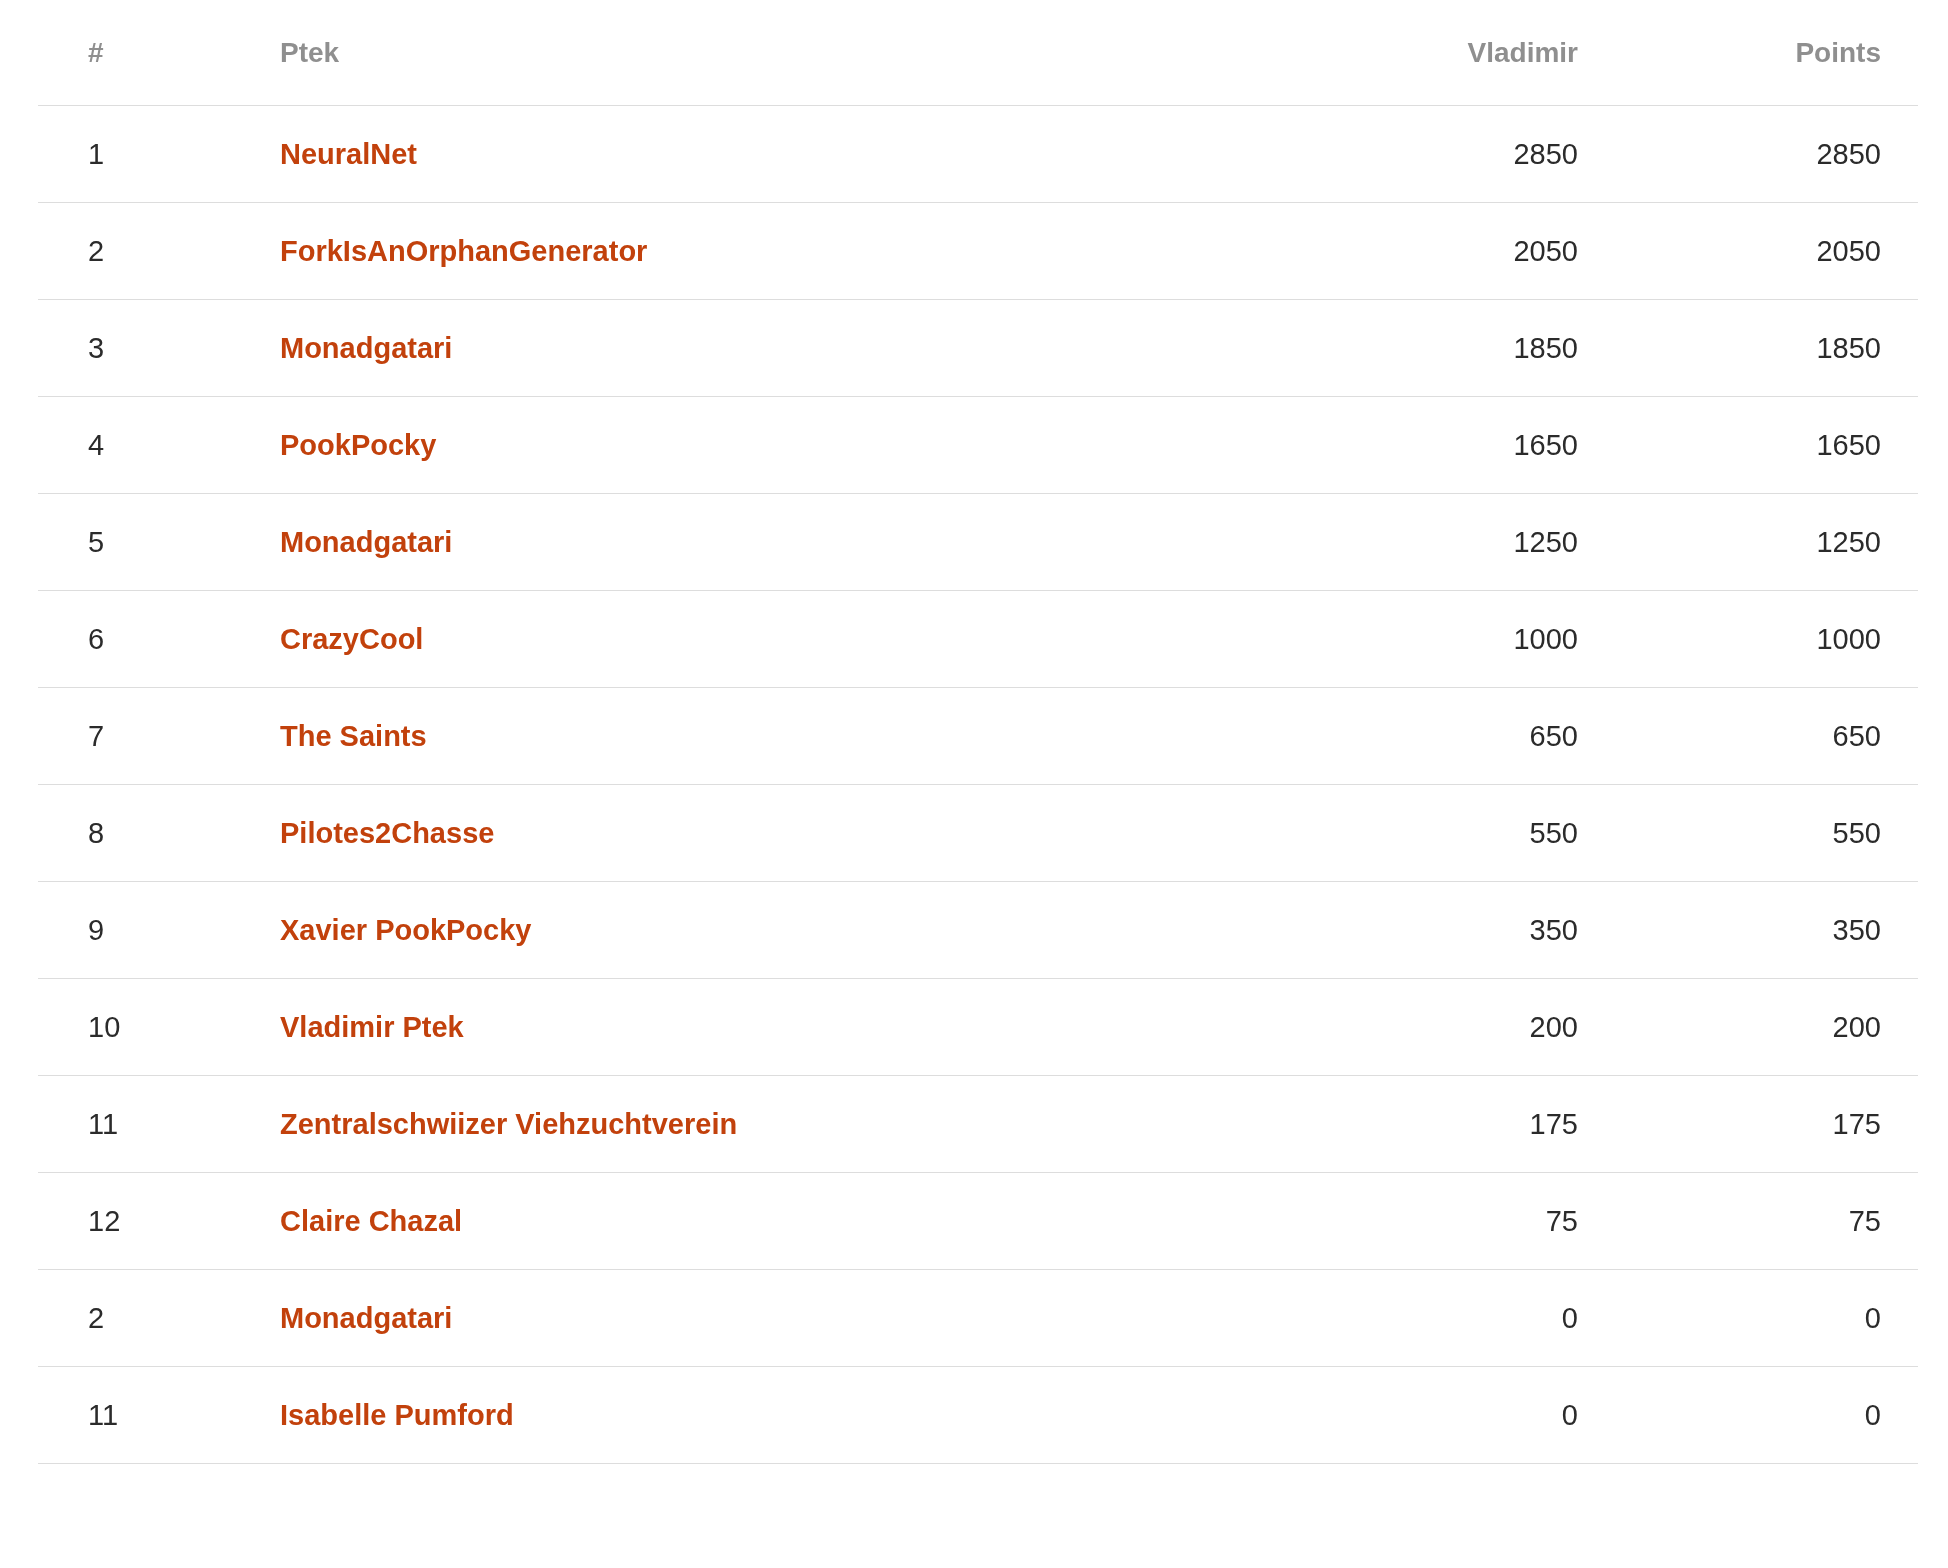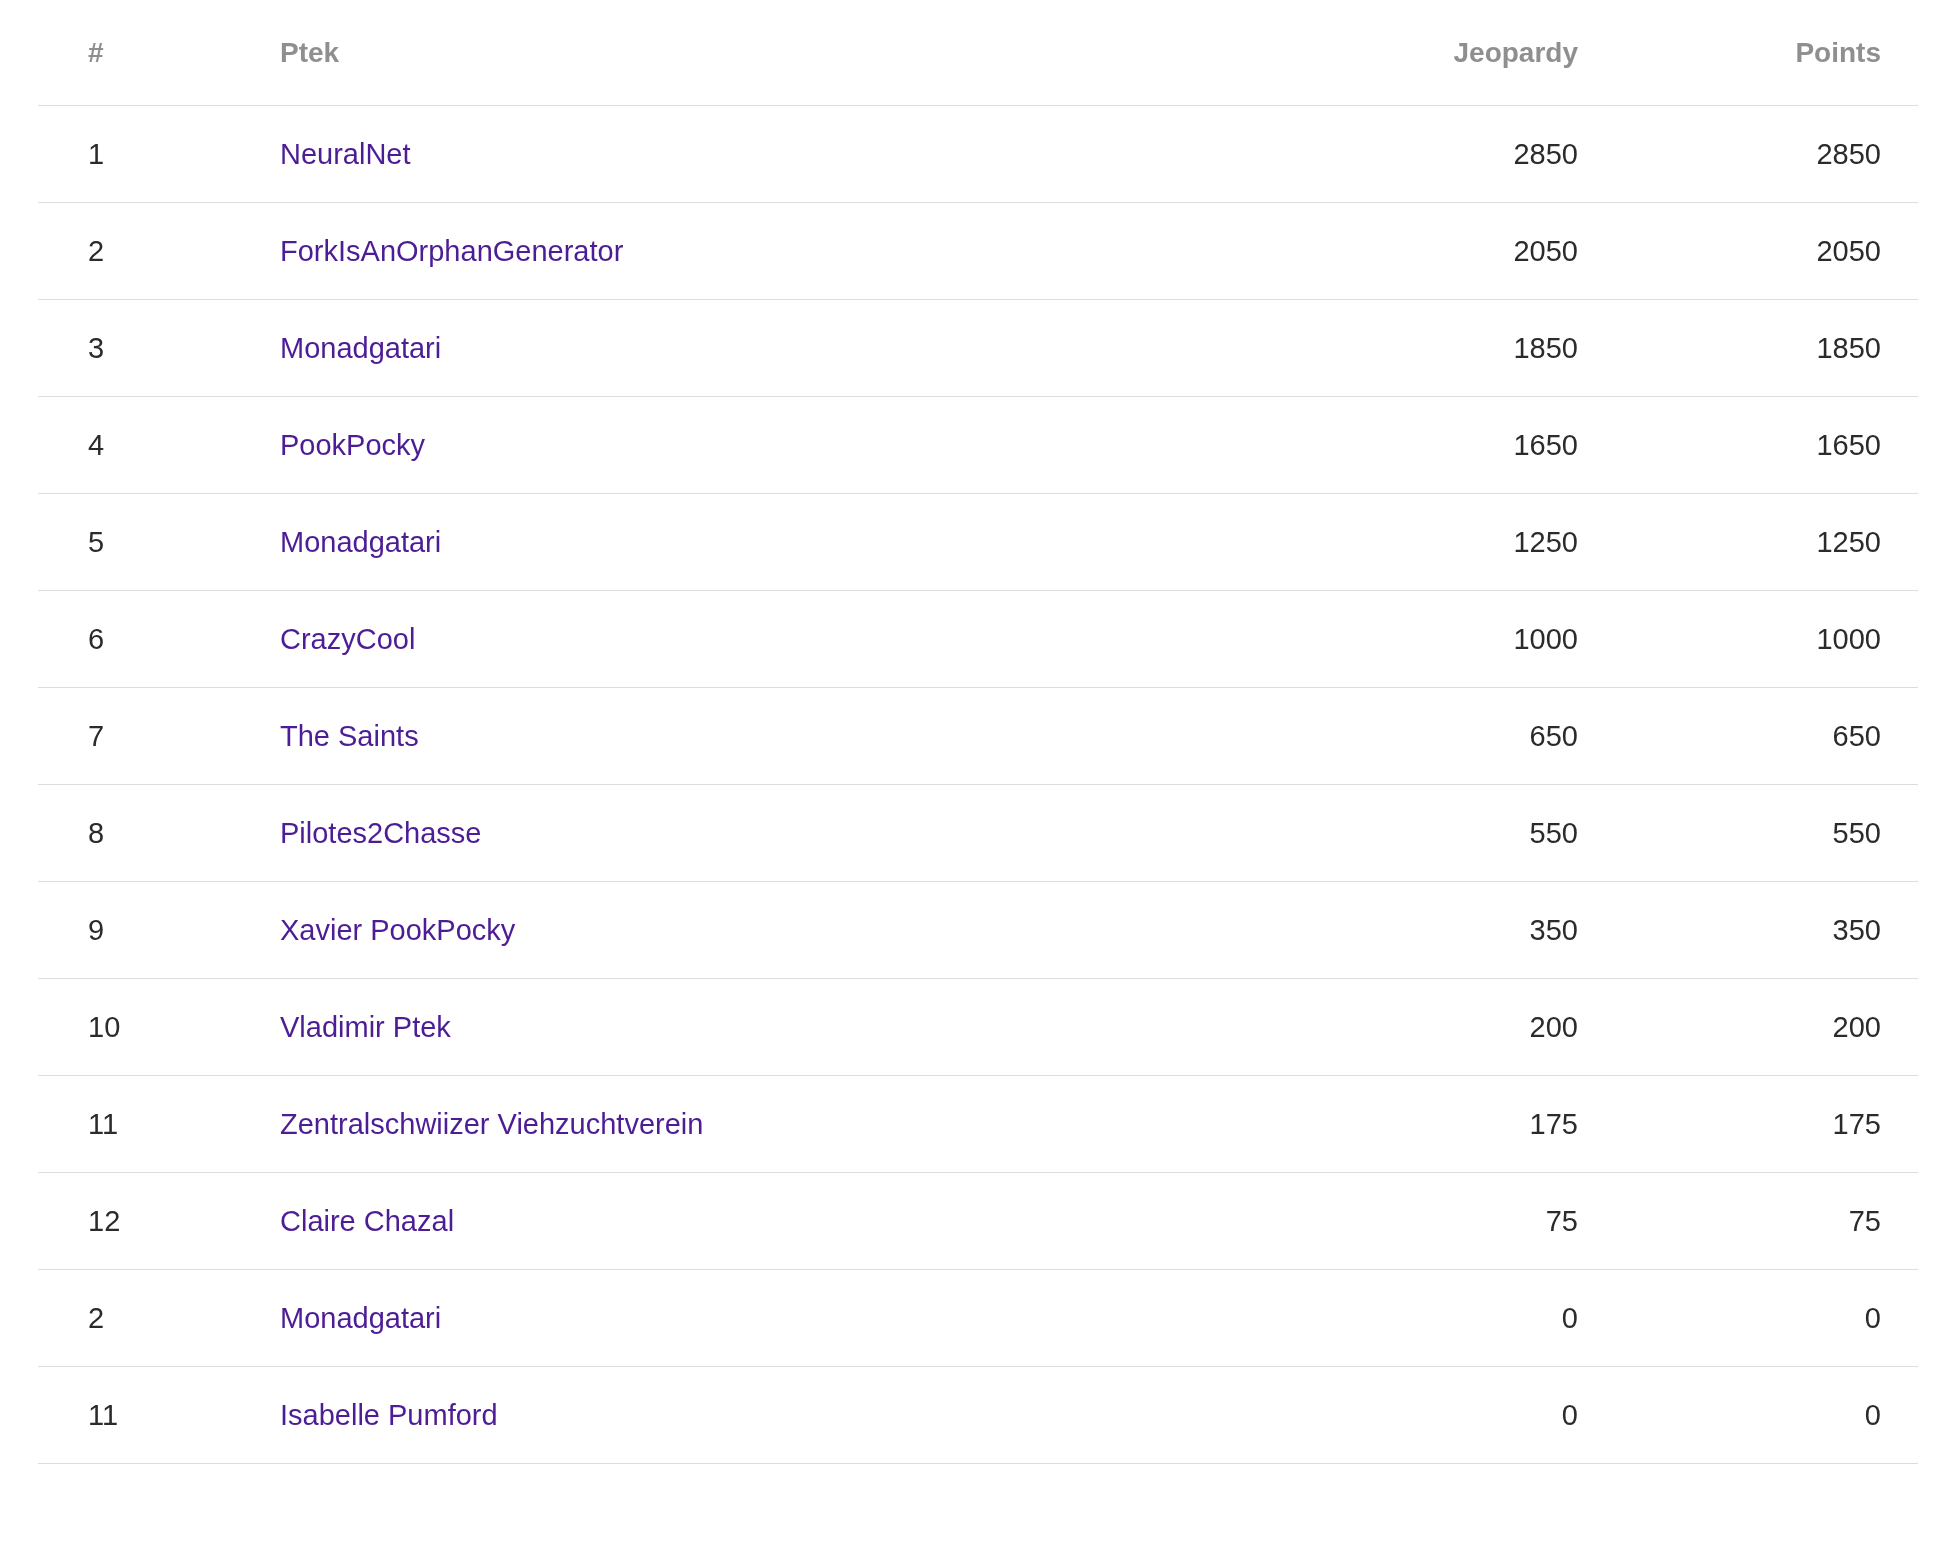--- a/index.html
+++ b/index.html
@@ -46,40 +46,40 @@
     vertical-align: middle;
     padding: 0;
     border-bottom: 1px solid #dddddd;
     font-size: 29px;
     font-weight: 400;
     color: #2b2b2b;
     white-space: nowrap;
     overflow: hidden;
   }
   tbody td.cell-team {
-    font-weight: 400;
-    color: #4c1d95;
+    font-weight: 700;
+    color: #c2410c;
   }
 </style>
 </head>
 <body>
 
 <div class="scoreboard-wrap">
   <table class="scoreboard">
     <colgroup>
       <col class="c-rank">
       <col class="c-team">
       <col class="c-jeopardy">
       <col class="c-points">
     </colgroup>
     <thead>
       <tr>
         <th class="cell-rank">#</th>
         <th>Ptek</th>
-        <th class="cell-num">Jeopardy</th>
+        <th class="cell-num">Vladimir</th>
         <th class="cell-num cell-points">Points</th>
       </tr>
     </thead>
     <tbody id="scoreboard-body">
   <tr>
     <td class="cell-rank">1</td>
     <td class="cell-team">NeuralNet</td>
     <td class="cell-num">2850</td>
     <td class="cell-num cell-points">2850</td>
   </tr>

